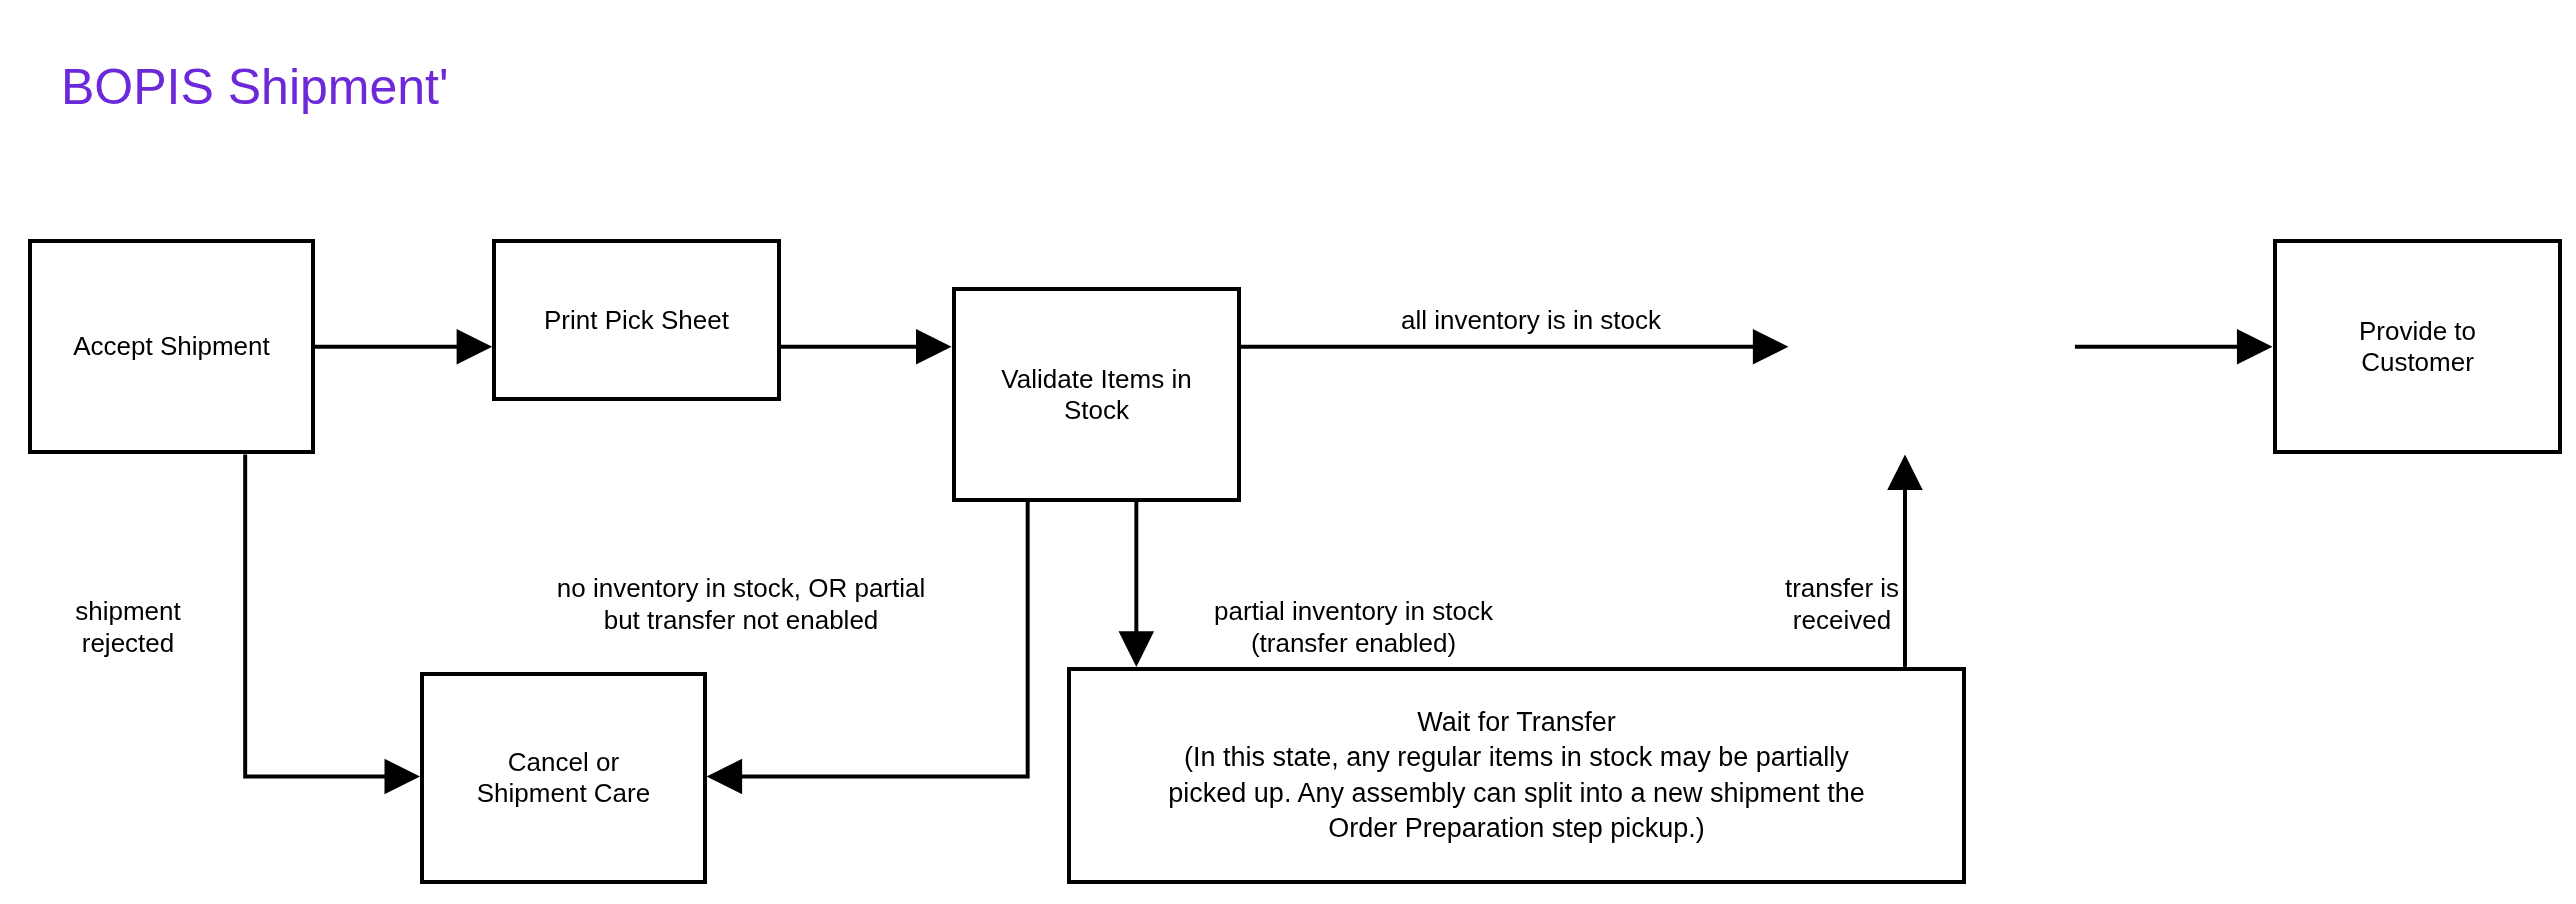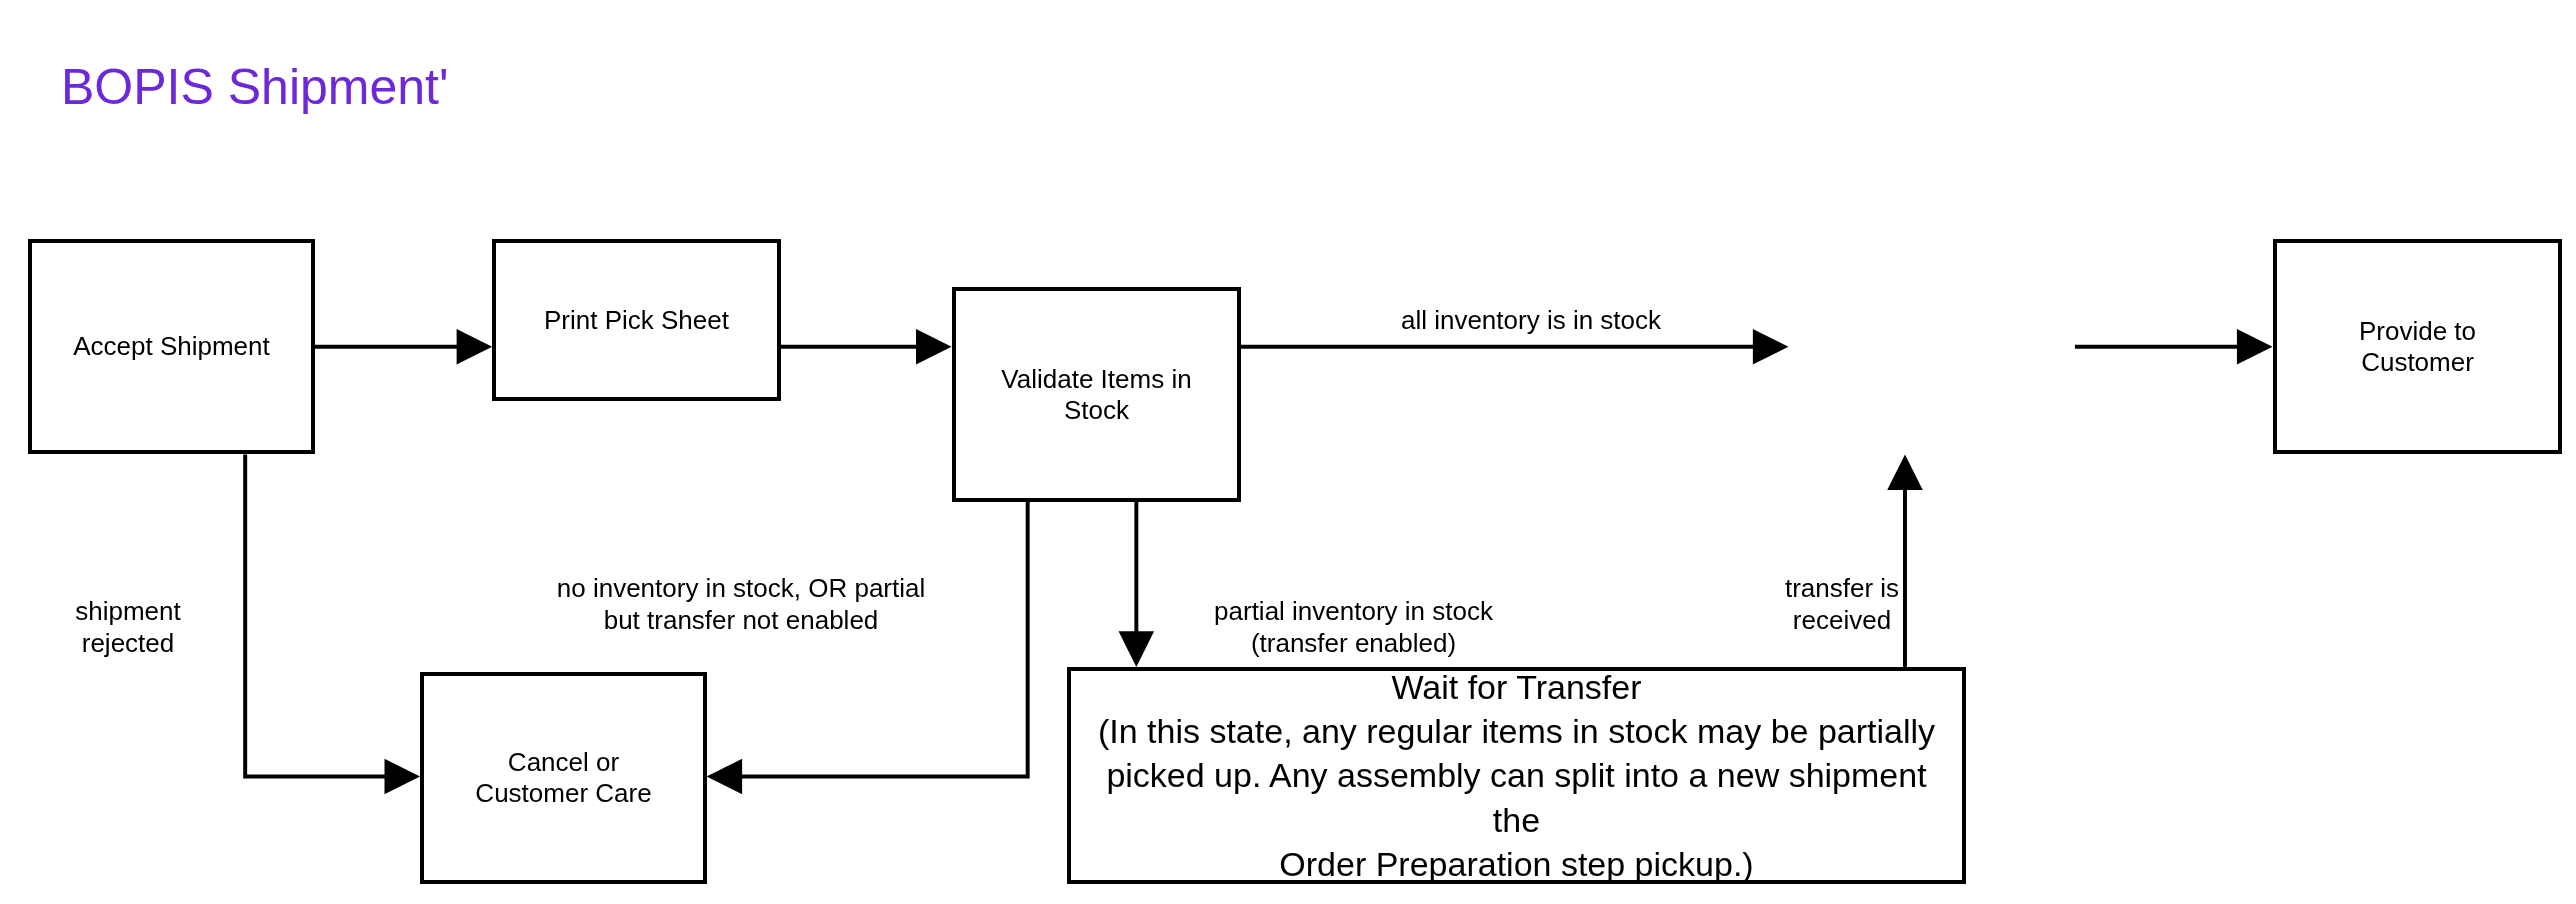--- a/index.html
+++ b/index.html
@@ -44,21 +44,21 @@
     z-index: 3;
   }
   .node-label {
     font-size: 26px;
     line-height: 1.18;
     color: #000000;
     padding: 0 8px;
     white-space: pre-line;
   }
   .node-label.big-box {
-    font-size: 34px;
+    font-size: 27px;
     line-height: 1.3;
   }
   .edge-label {
     position: absolute;
     font-size: 26px;
     line-height: 1.22;
     text-align: center;
     color: #000000;
     white-space: pre-line;
     z-index: 4;
@@ -148,21 +148,21 @@
   </div>
 
 
   <div class="node" style="left:2273px; top:239px; width:289px; height:215px;">
     <span class="node-label">Provide to
 Customer</span>
   </div>
 
   <div class="node" style="left:420px; top:672px; width:287px; height:212px;">
     <span class="node-label">Cancel or
-Customer Care</span>
+Shipment Care</span>
   </div>
 
   <div class="node" style="left:1067px; top:667px; width:899px; height:217px;">
     <span class="node-label big-box">Wait for Transfer
 (In this state, any regular items in stock may be partially
 picked up. Any assembly can split into a new shipment the
 Order Preparation step pickup.)</span>
   </div>
 
   <div class="edge-label" style="left:1373px; top:277px; width:316px;">all inventory is in stock</div>

